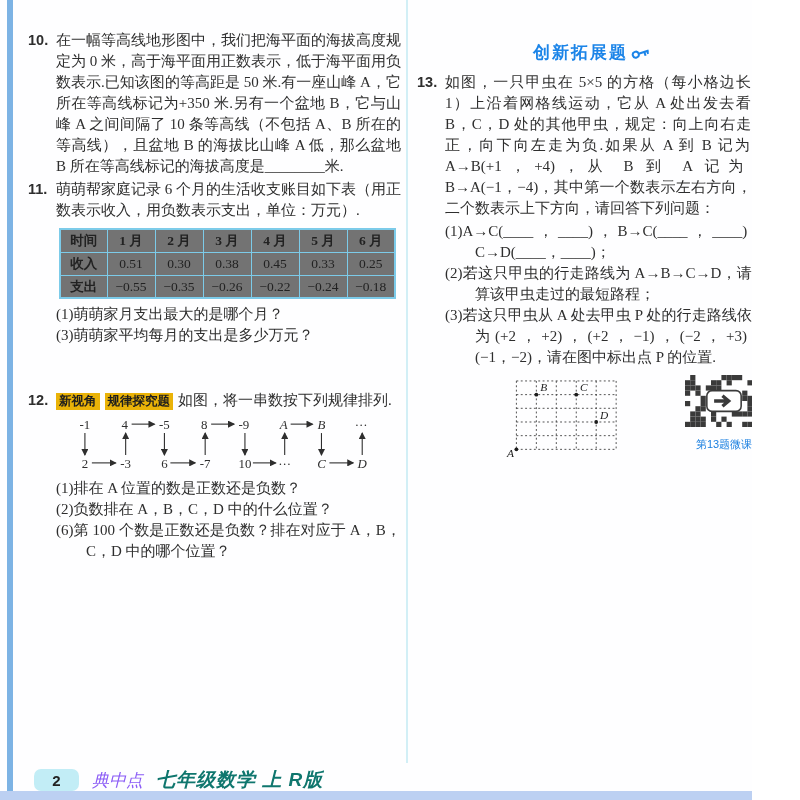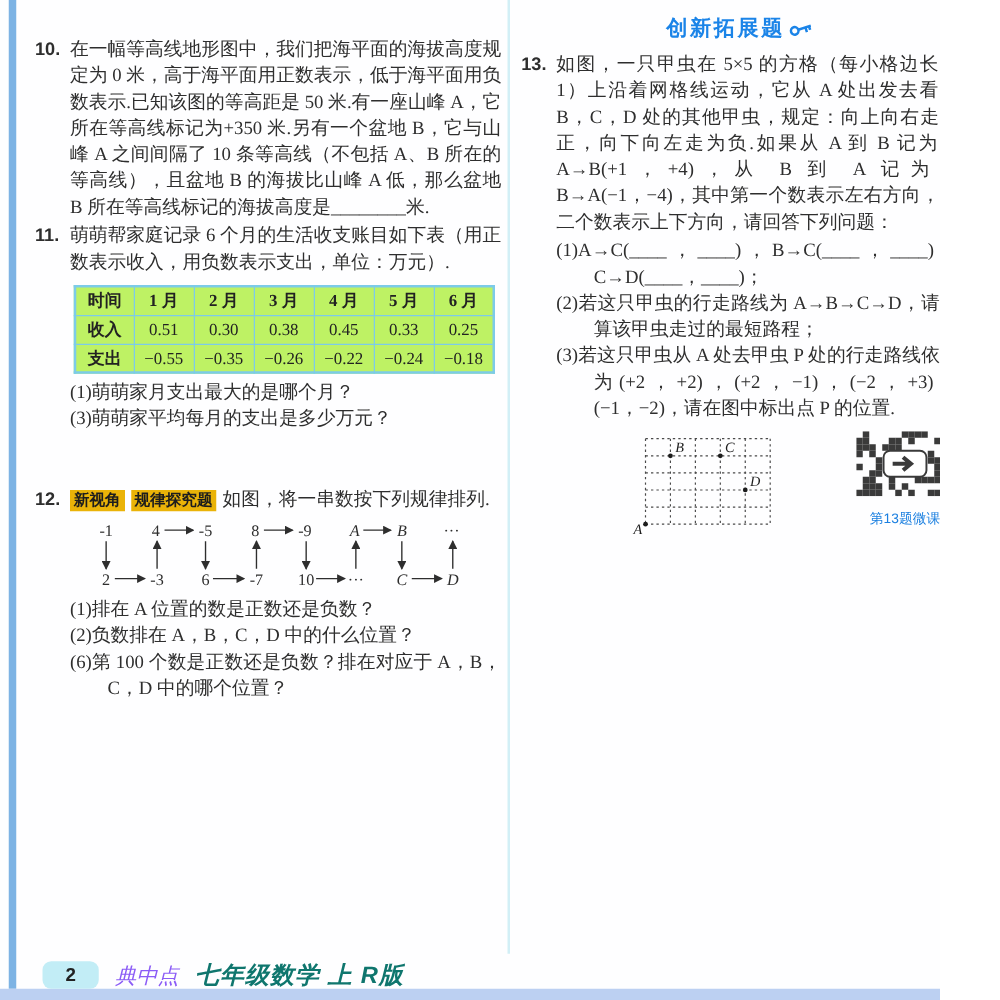--- a/index.html
+++ b/index.html
@@ -7,31 +7,31 @@
   body { background:#ffffff; font-family:"Liberation Serif","DejaVu Serif",serif; color:#2e2e2e; }
   .page { position:relative; width:752px; height:800px; background:#fefeff; overflow:hidden; }
 
   
   .strip-left  { position:absolute; left:7px;  top:0;     width:6px;  height:791px; background:#7db3e4; }
   .strip-right { position:absolute; left:769px; top:9px;  width:25px; height:782px; background:#8abae9; border-radius:0 14px 0 0; }
   .strip-bottom{ position:absolute; left:0;    top:791px; width:800px; height:9px;  background:#bcd0f2; }
   .divider     { position:absolute; left:406px; top:0;    width:2px;  height:763px; background:#d2eff6; }
 
   .col-left  { position:absolute; left:28px;  top:30px; width:373px; font-size:15px; line-height:21px; text-align:justify; }
-  .col-right { position:absolute; left:417px; top:12px; width:350px; font-size:15px; line-height:21px; text-align:justify; }
+  .col-right { position:absolute; left:417px; top:42px; width:350px; font-size:15px; line-height:21px; text-align:justify; }
 
   .q { display:flex; }
   .qnum { flex:0 0 28px; font-family:"Liberation Sans","DejaVu Sans",sans-serif; font-weight:bold; font-size:14.5px; line-height:21px; }
   .qbody { flex:1; }
 
   .sub { padding-left:2em; text-indent:-2em; }
   .subs { margin-top:2px; }
 
   
-  table.ledger { border-collapse:collapse; margin:7px 0 5px 3px; background:#bef264; border:2px solid #7ccbe9; }
+  table.ledger { border-collapse:collapse; margin:7px 0 5px 3px; background:#737373; border:2px solid #7ccbe9; }
   .ledger th, .ledger td { border:1.5px solid #7ccbe9; font-size:13.5px; text-align:center; height:23px; padding:0 2px; color:#222; }
   .ledger th.rowlab, .ledger th { font-weight:bold; }
   .ledger th.rowlab { width:47px; }
   .ledger td, .ledger th.mon { width:48px; }
 
   
   .badge { display:inline-block; background:#eab308; color:#1d1d1d; font-family:"Liberation Sans","DejaVu Sans",sans-serif; font-weight:bold; font-size:12.5px; line-height:17px; padding:0 3px; margin-right:5px; }
 
   
   .seq-svg { display:block; margin:4px 0 3px 14px; }

